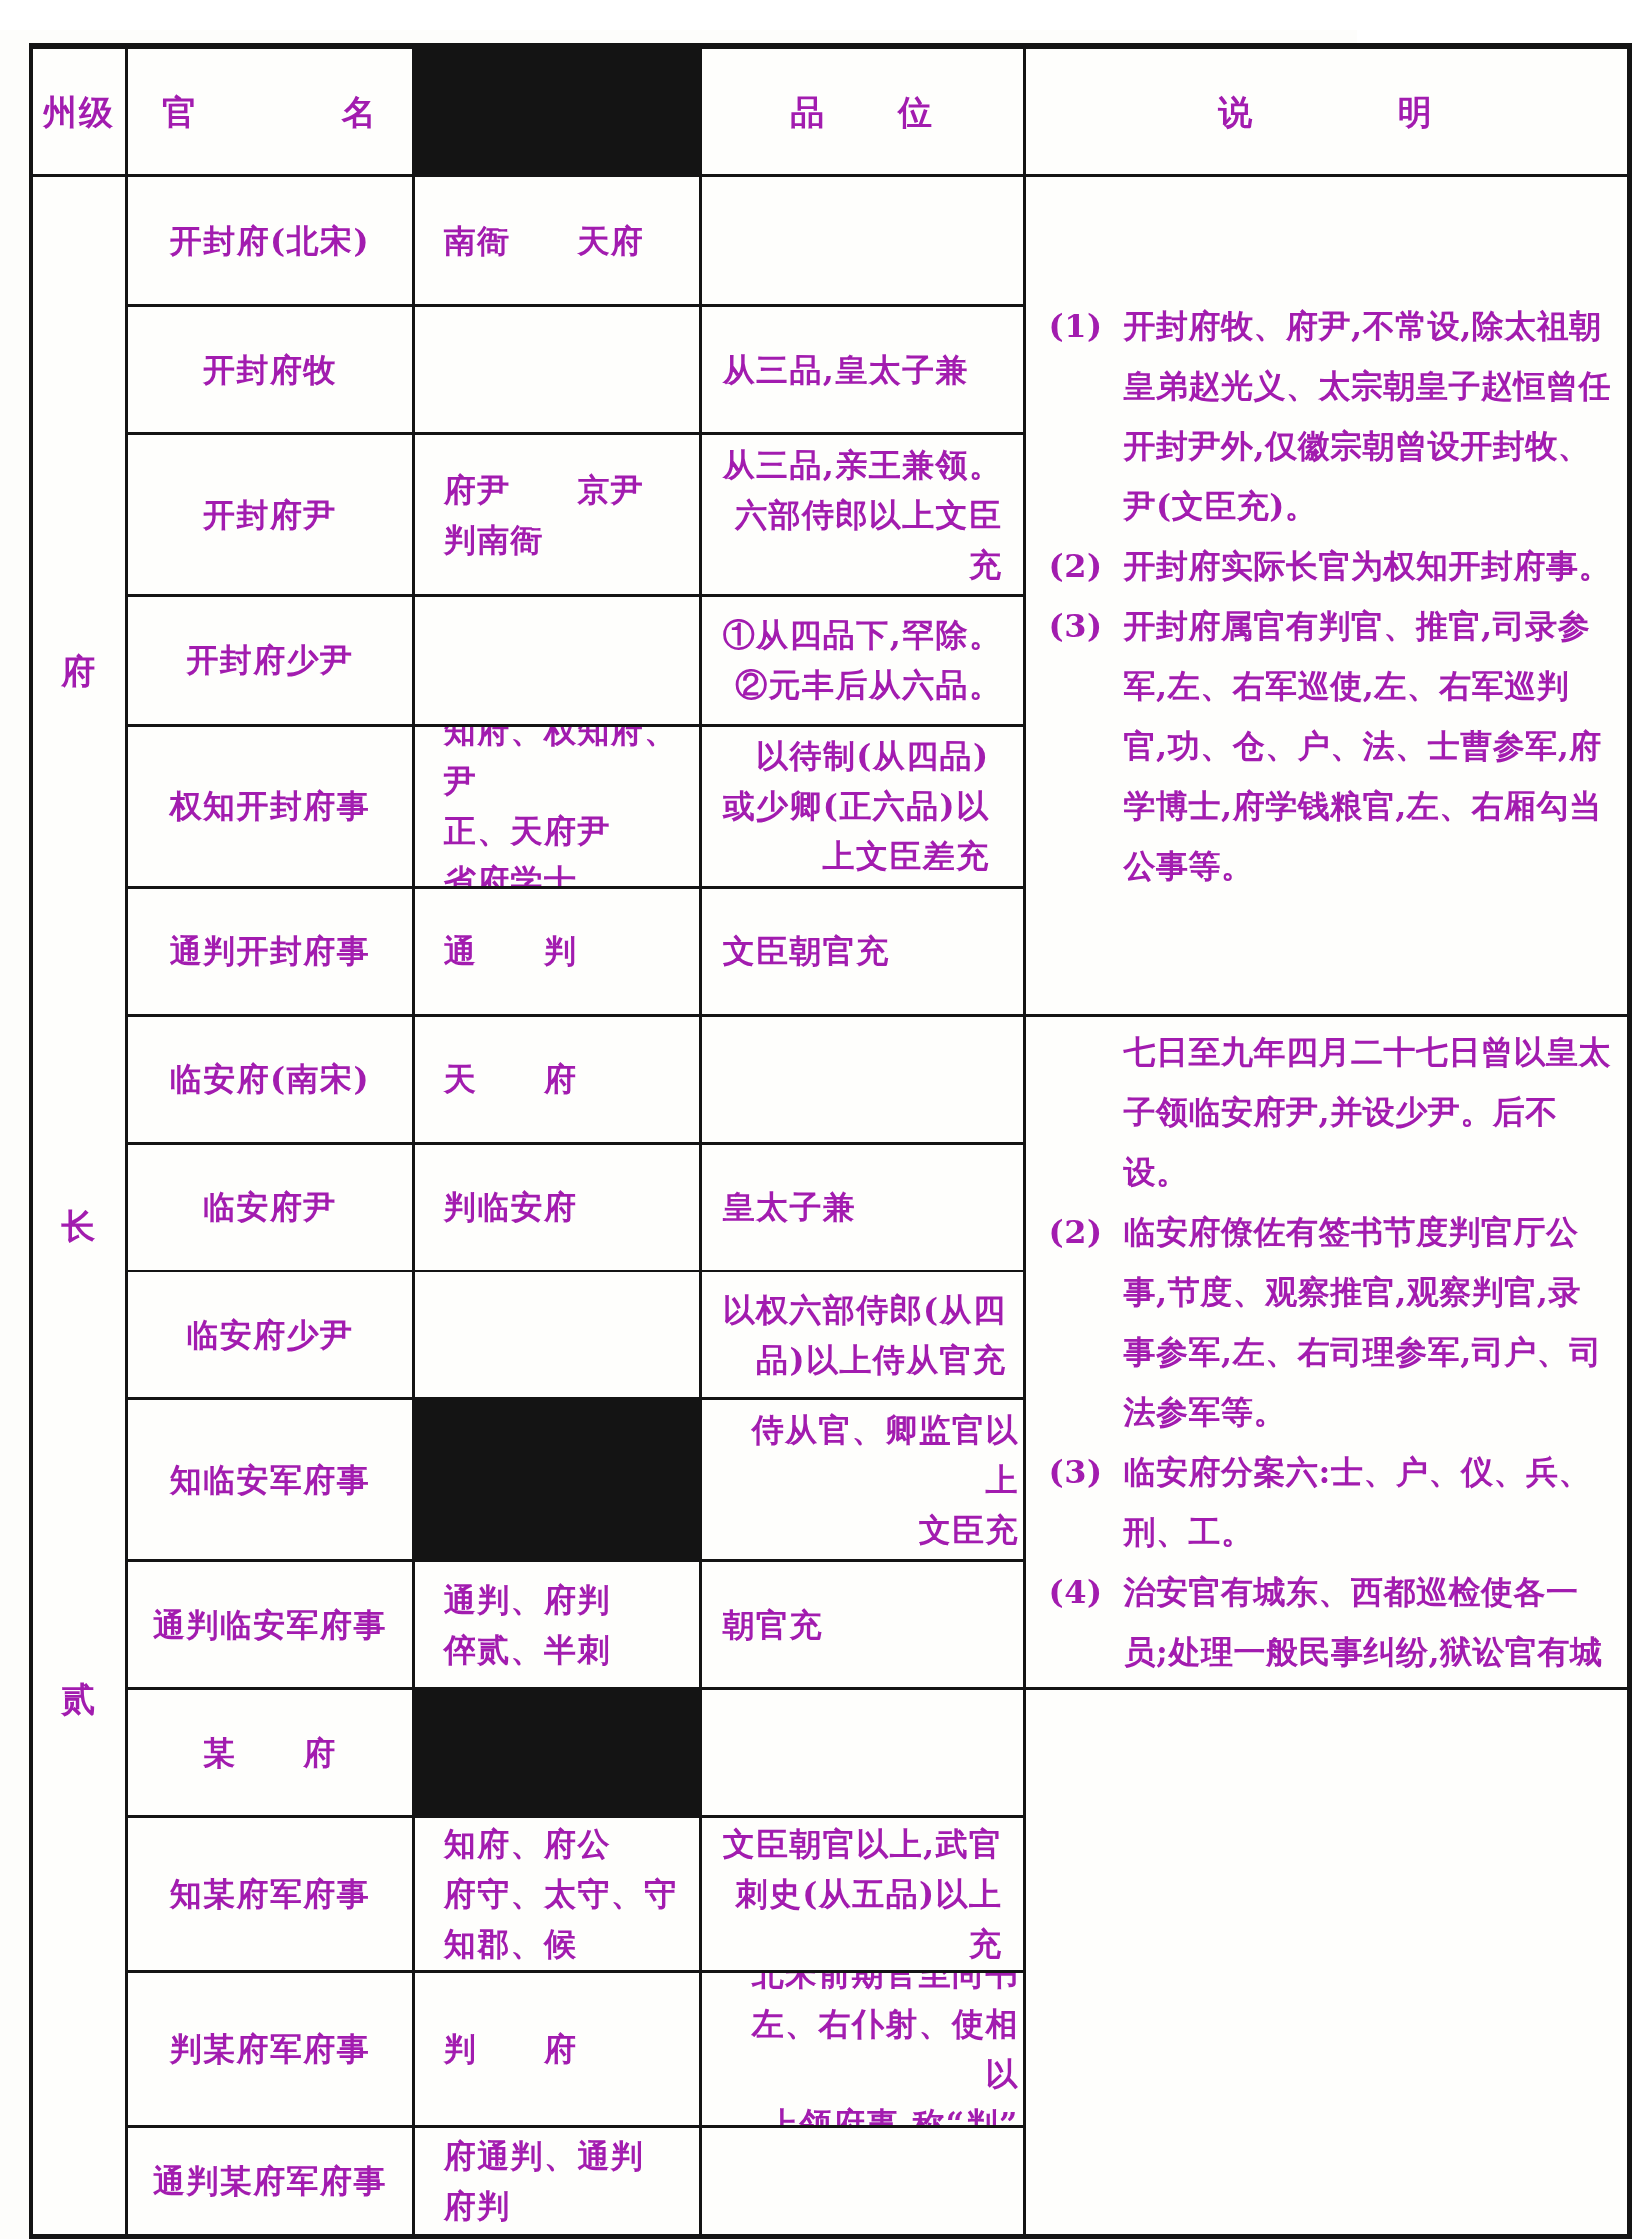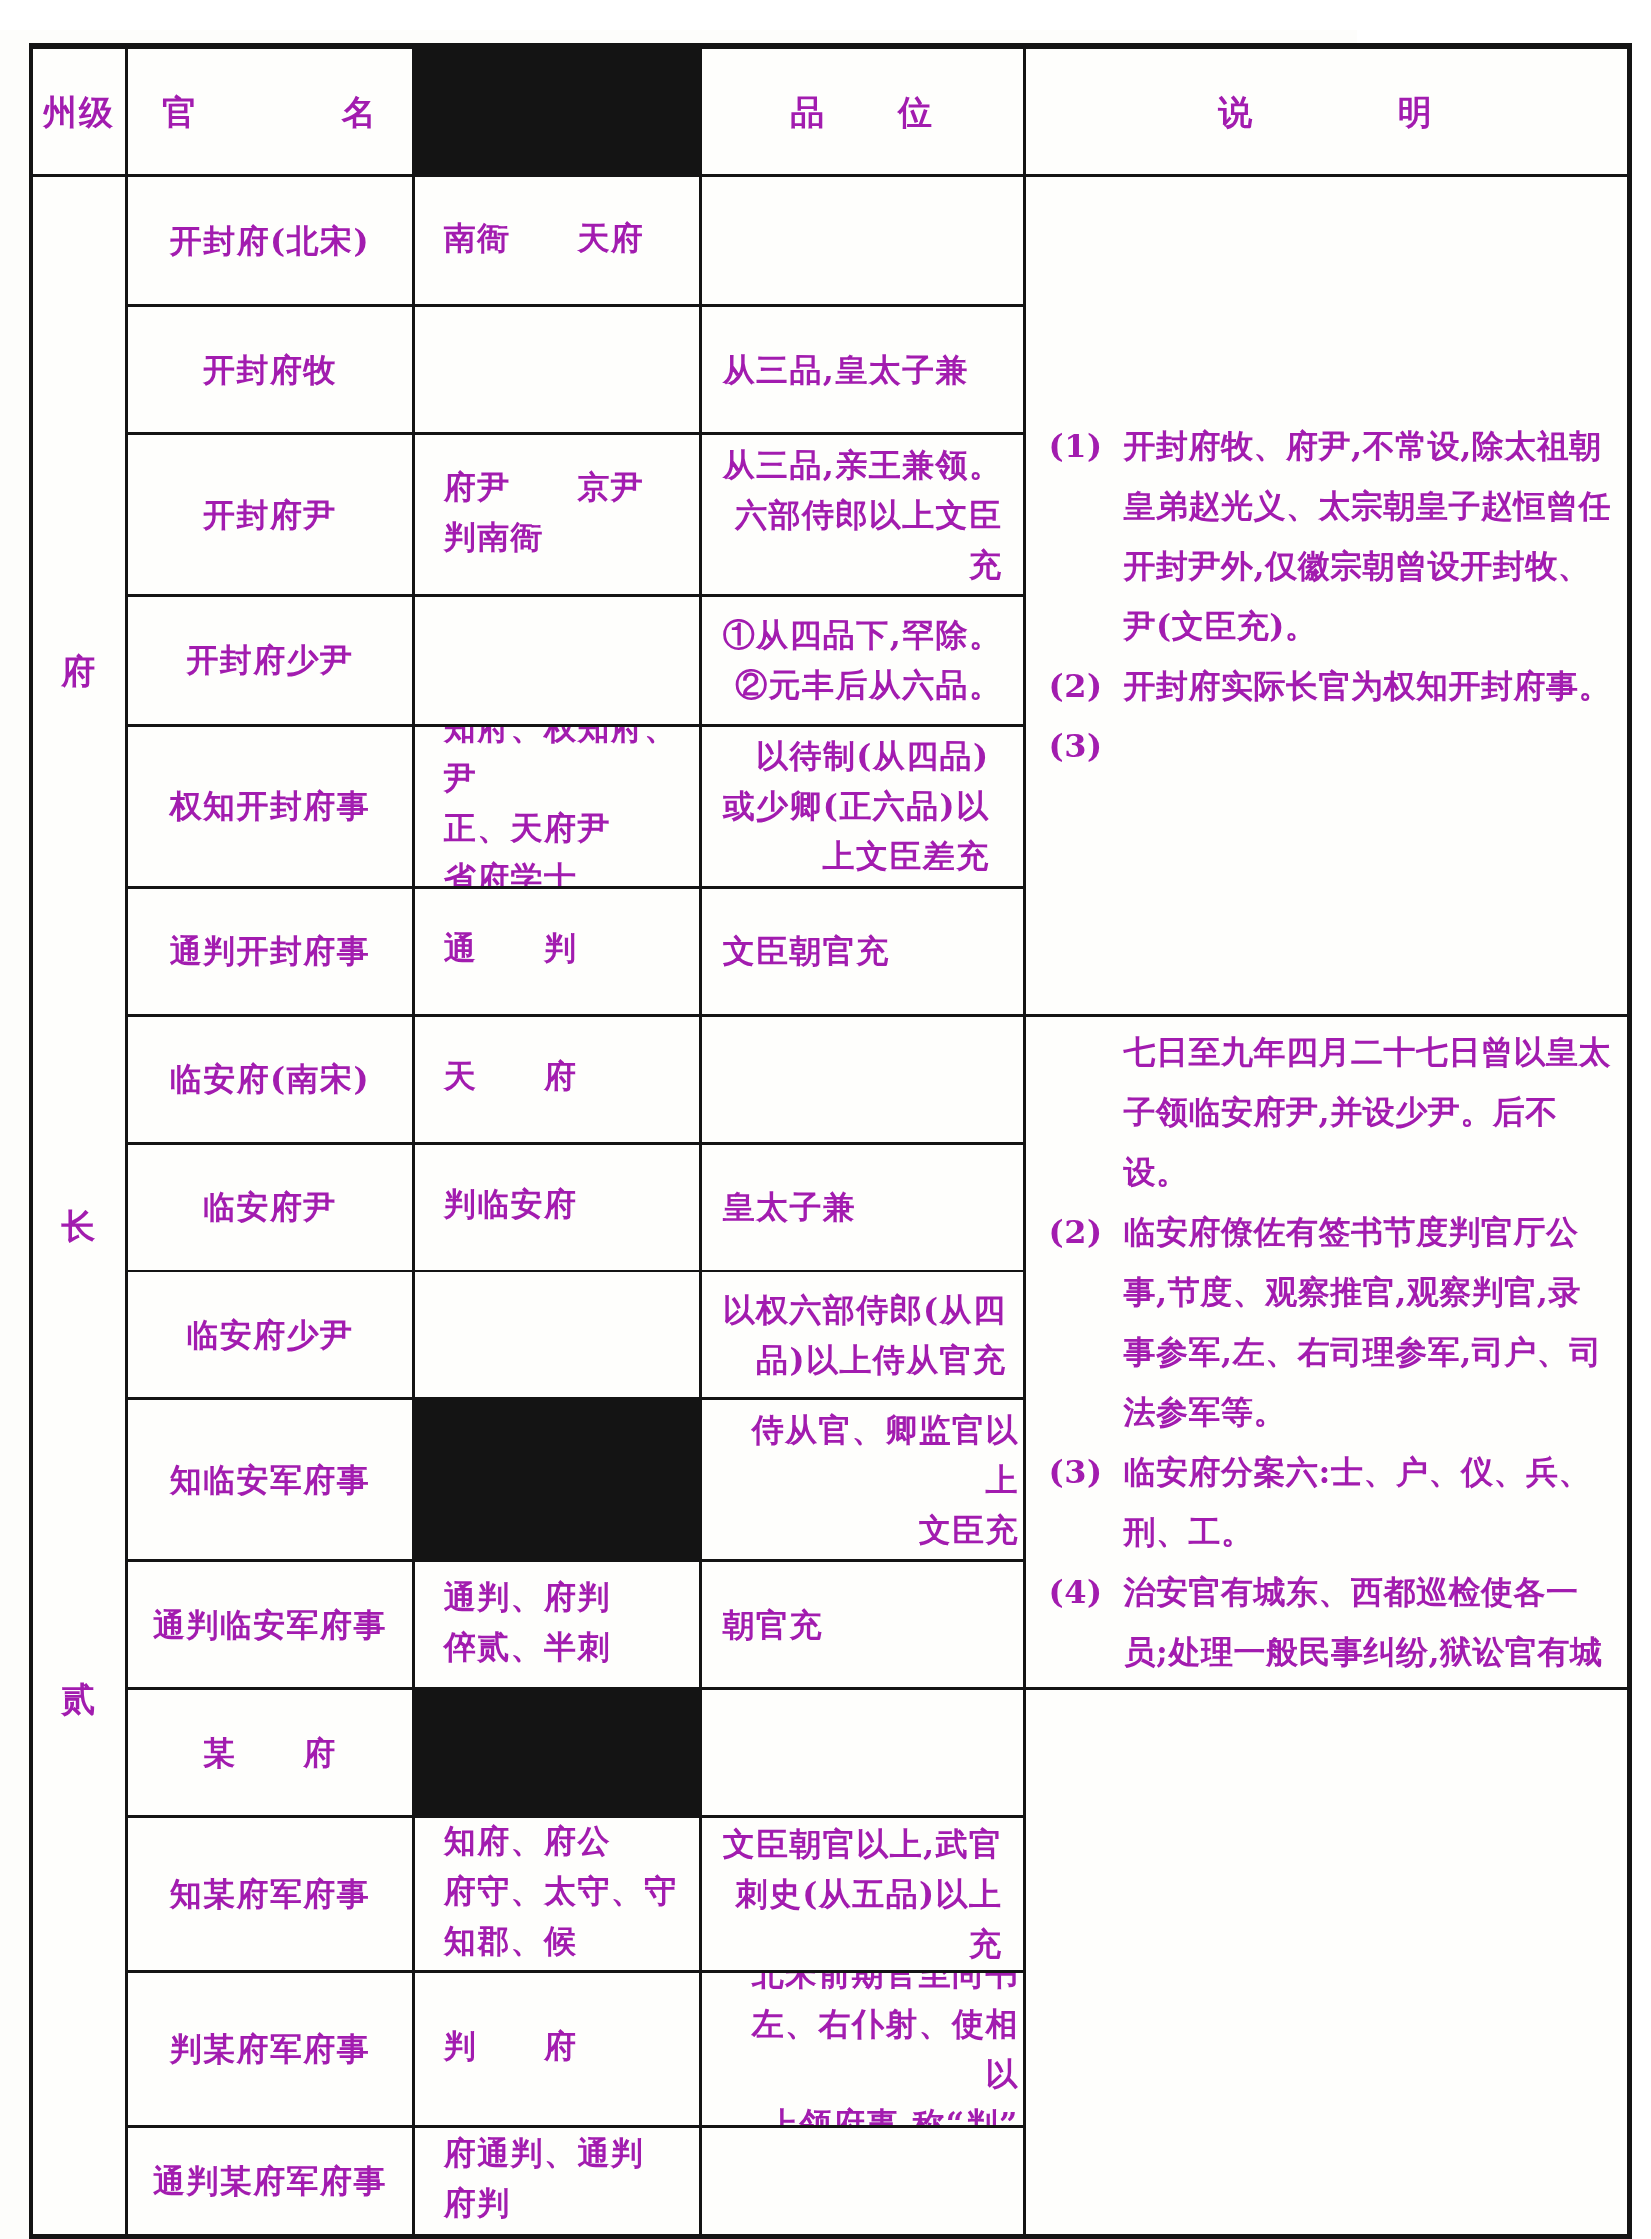--- a/index.html
+++ b/index.html
@@ -30,21 +30,21 @@
     align-items:center;
     font-size:32px;
     font-weight:bold;
     letter-spacing:1.4px;
     line-height:50px;
     white-space:pre-line;
     overflow:hidden;
   }
   .head{justify-content:center;font-size:34px;letter-spacing:1.9px;}
   .c-name{justify-content:center;text-align:center;}
-  .c-alias{padding-left:29px;font-family:Liberation Mono, monospace;}
+  .c-alias{padding-left:29px;}
   .c-rank{padding-left:21px;padding-right:3.8px;text-align:right;}
   .level{position:relative;}
   .level span{position:absolute;left:50%;transform:translate(-50%,-50%);font-size:34px;}
   .lv0{top:24%;} .lv1{top:51%;} .lv2{top:74%;}
   .notes{
     flex-direction:column;
     justify-content:center;
     align-items:stretch;
     padding:11.5px 13.4px 11.5px 23px;
     font-size:32px;
@@ -152,20 +152,21 @@
       <div class="note">
         <span class="nnum">(1)</span>
         <span class="ntext">开封府牧、府尹,不常设,除太祖朝皇弟赵光义、太宗朝皇子赵恒曾任开封尹外,仅徽宗朝曾设开封牧、尹(文臣充)。</span>
       </div>
       <div class="note">
         <span class="nnum">(2)</span>
         <span class="ntext">开封府实际长官为权知开封府事。</span>
       </div>
       <div class="note">
         <span class="nnum">(3)</span>
+        <span class="ntext">开封府属官有判官、推官,司录参军,左、右军巡使,左、右军巡判官,功、仓、户、法、士曹参军,府学博士,府学钱粮官,左、右厢勾当公事等。</span>
       </div>
     </div>
 
     <div class="cell notes" style="grid-area:8/5/span 5/auto">
       <div class="note">
         <span class="nnum">(1)</span>
         <span class="ntext">临安府守臣,仅乾道七年四月二十七日至九年四月二十七日曾以皇太子领临安府尹,并设少尹。后不设。</span>
       </div>
       <div class="note">
         <span class="nnum">(2)</span>

